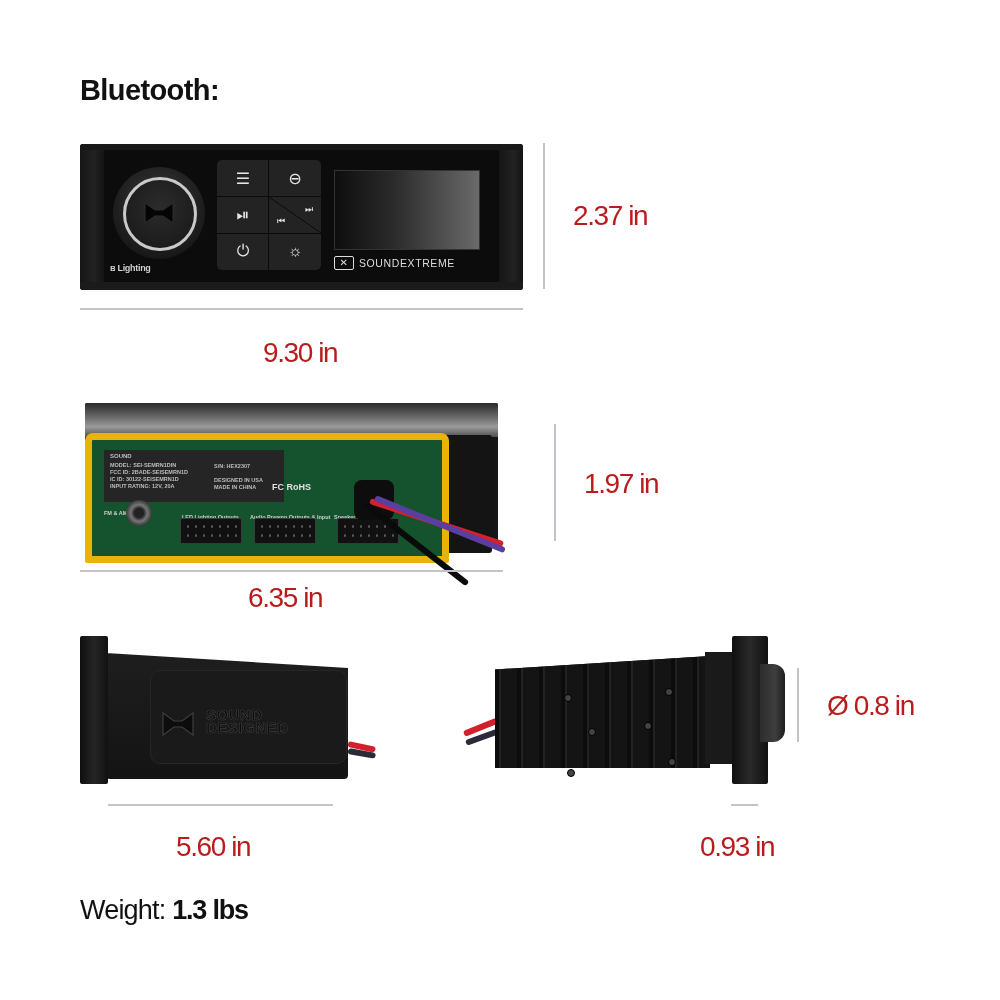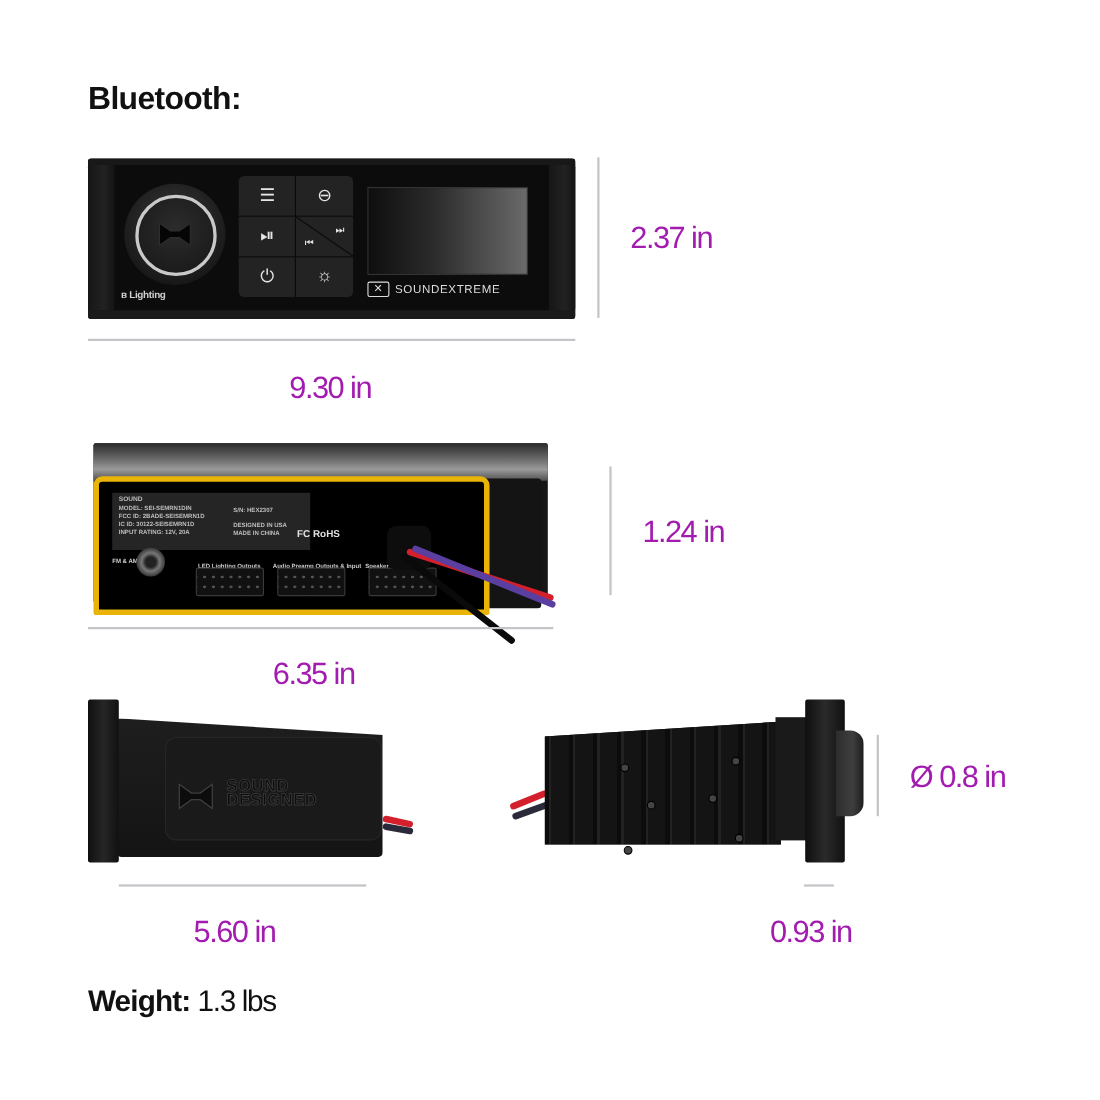--- a/index.html
+++ b/index.html
@@ -1,25 +1,25 @@
 <!DOCTYPE html>
 <html><head>
 <meta charset="utf-8">
 <style>
   html, body { margin:0; padding:0; }
   body { width:1000px; height:1000px; background:#ffffff; position:relative; overflow:hidden;
          font-family:"Liberation Sans", "DejaVu Sans", sans-serif; color:#111; }
   .abs { position:absolute; }
   .h-title { left:80px; top:74px; font-size:29px; font-weight:bold; letter-spacing:-0.6px; color:#111; }
-  .dim { font-size:28px; letter-spacing:-1.4px; color:#a21caf; white-space:nowrap; }
+  .dim { font-size:28px; letter-spacing:-1.4px; color:#b91c1c; white-space:nowrap; }
   .hline { height:2px; background:#c4c4c8; }
   .vline { width:2px; background:#c4c4c8; }
   .weight { left:80px; top:895px; font-size:27px; letter-spacing:-0.8px; }
-  .weight b { font-weight:bold; }
-  .weight span.v { font-weight:normal; letter-spacing:-1.2px; }
+  .weight b { font-weight:normal; }
+  .weight span.v { font-weight:bold; letter-spacing:-1.2px; }
 
   
   .front { left:80px; top:144px; width:443px; height:146px; background:#0c0c0c; border-radius:3px;
            box-shadow: inset 0 -8px 0 #1b1b1b, inset 0 6px 0 #181818; }
   .front .endcap { position:absolute; top:6px; bottom:8px; width:24px; background:linear-gradient(90deg,#161616,#222 60%,#141414); }
   .front .endcap.l { left:0; border-radius:2px 0 0 2px; }
   .front .endcap.r { right:0; border-radius:0 2px 2px 0; }
   .knob-outer { left:33px; top:23px; width:92px; height:92px; border-radius:50%;
                 background:radial-gradient(circle at 50% 40%, #3a3a3a, #1a1a1a 70%, #0c0c0c); }
   .knob-ring { left:43px; top:33px; width:68px; height:68px; border-radius:50%;
@@ -31,21 +31,21 @@
   .pad .divv { position:absolute; left:51px; top:0; width:1px; height:110px; background:#0b0b0b; }
   .pad .divh { position:absolute; left:0; width:104px; height:1px; background:#0b0b0b; }
   .screen { left:254px; top:26px; width:144px; height:78px; background:linear-gradient(90deg,#0e0e0e 0%, #2a2a2a 40%, #6a6a6a 100%); border:1px solid #333; }
   .brand { left:254px; top:112px; display:flex; align-items:center; gap:5px; color:#ddd; font-size:10.5px; letter-spacing:0.6px; }
   .brand .xbox { width:18px; height:12px; border:1.5px solid #ddd; border-radius:2px; display:flex; align-items:center; justify-content:center; font-size:10px; font-weight:bold; line-height:1; }
 
   
   .rear { left:85px; top:403px; width:413px; height:150px; }
   .rear .fin { position:absolute; left:0; top:0; width:413px; height:34px; background:linear-gradient(180deg,#2a2a2a,#6f6f6f 45%,#9a9a9a 70%,#505050); border-radius:2px 2px 0 0; }
   .rear .bracket { position:absolute; left:0; top:0; width:413px; height:145px; background:#161616; border-radius:2px; }
-  .rear .body { position:absolute; left:0; top:30px; width:350px; height:116px; background:#000000; border-radius:8px 8px 2px 2px; border:5px solid #eab308; }
+  .rear .body { position:absolute; left:0; top:30px; width:350px; height:116px; background:#14532d; border-radius:8px 8px 2px 2px; border:7px solid #eab308; }
   .rear .side { position:absolute; left:345px; top:32px; width:62px; height:118px; background:#141414; border-radius:3px; }
   .label-block { position:absolute; left:12px; top:10px; width:180px; height:52px; background:#252525; color:#bdbdbd; font-size:5.5px; line-height:7px; padding:3px 6px; box-sizing:border-box; font-weight:bold; }
   .label-block .col2 { position:absolute; left:110px; top:13px; }
   .fc { position:absolute; left:180px; top:42px; color:#e0e0e0; font-size:9px; font-weight:bold; }
   .port-label { position:absolute; color:#cfcfcf; font-size:5.5px; font-weight:bold; white-space:nowrap; }
   .antenna { position:absolute; left:36px; top:92px; width:26px; height:26px; border-radius:50%; background:radial-gradient(circle,#222 25%,#777 45%,#3a3a3a 70%); }
   .conn { position:absolute; top:100px; width:60px; height:24px; background:#111; border:1px solid #3a3a3a; border-radius:2px;
           background-image:radial-gradient(circle,#555 1px,transparent 1.5px); background-size:8px 9px; background-position:3px 3px; }
   .grommet { position:absolute; left:262px; top:40px; width:40px; height:40px; border-radius:8px; background:#0d0d0d; }
   .wire { position:absolute; height:6px; border-radius:3px; transform-origin:left center; }
@@ -136,23 +136,23 @@
     <div class="conn" style="left:88px;top:78px"></div>
     <div class="conn" style="left:162px;top:78px"></div>
     <div class="conn" style="left:245px;top:78px"></div>
     <div class="grommet"></div>
   </div>
   <div class="wire" style="left:285px;top:95px;width:140px;background:#d3202c;transform:rotate(18deg)"></div>
   <div class="wire" style="left:290px;top:92px;width:140px;background:#5b3fa0;transform:rotate(22deg)"></div>
   <div class="wire" style="left:280px;top:98px;width:130px;background:#0a0a0a;transform:rotate(38deg)"></div>
 </div>
 <div class="abs vline" style="left:554px;top:424px;height:117px"></div>
-<div class="abs dim" style="left:584px;top:468px">1.24 in</div>
+<div class="abs dim" style="left:584px;top:468px">1.97 in</div>
 <div class="abs hline" style="left:80px;top:570px;width:423px"></div>
-<div class="abs dim" style="left:248px;top:597px">6.35 in</div>
+<div class="abs dim" style="left:248px;top:582px">6.35 in</div>
 
 <div class="abs sidel">
   <div class="box"></div>
   <div class="plate"></div>
   <svg class="logo-x" viewBox="0 0 32 24">
     <path d="M1 1 L12 9 L20 9 L31 1 L31 23 L20 15 L12 15 L1 23 Z" fill="#0c0c0c" stroke="#3e3e3e" stroke-width="1.2"></path>
   </svg>
   <div class="logo-t">
     <div>SOUND</div>
     <div>DESIGNED</div>

